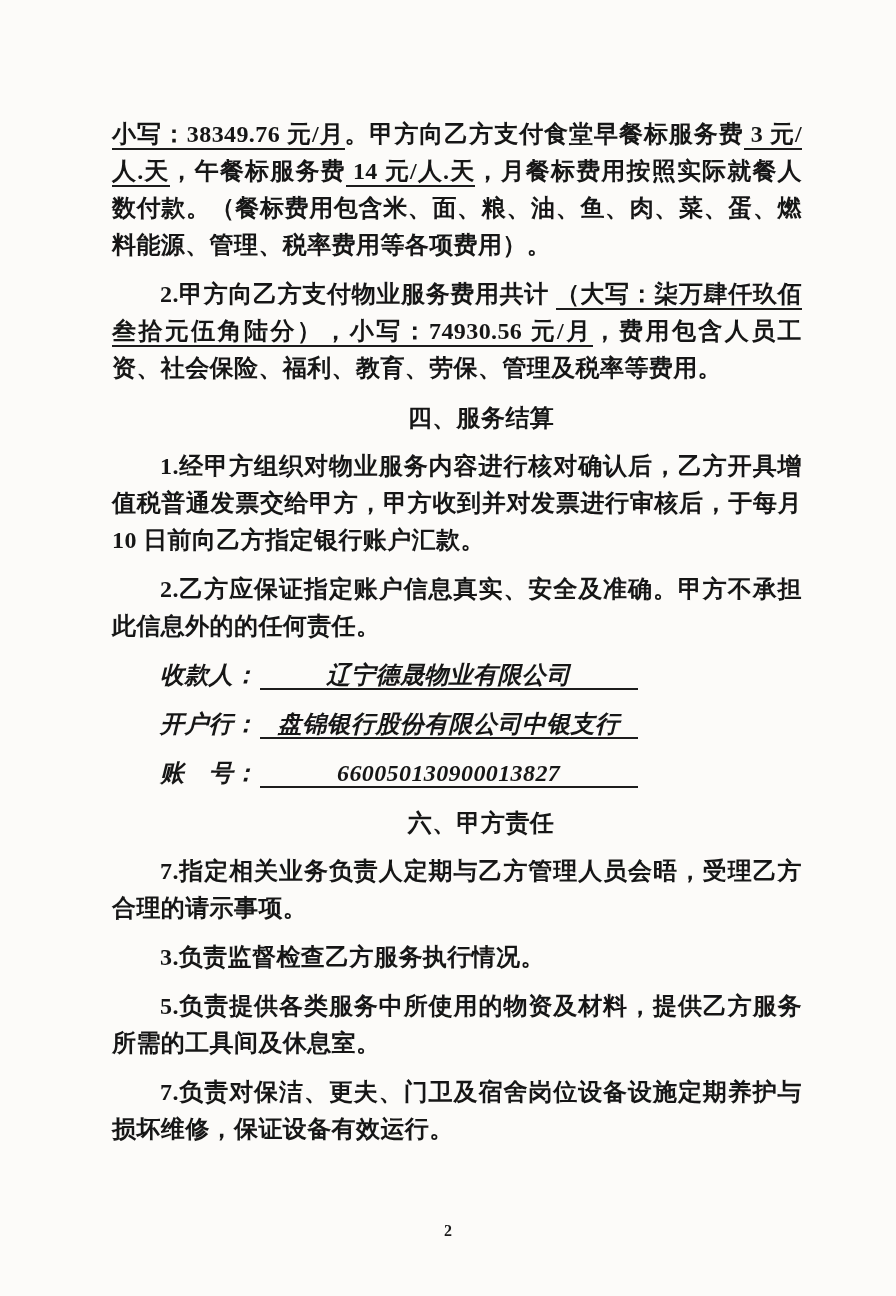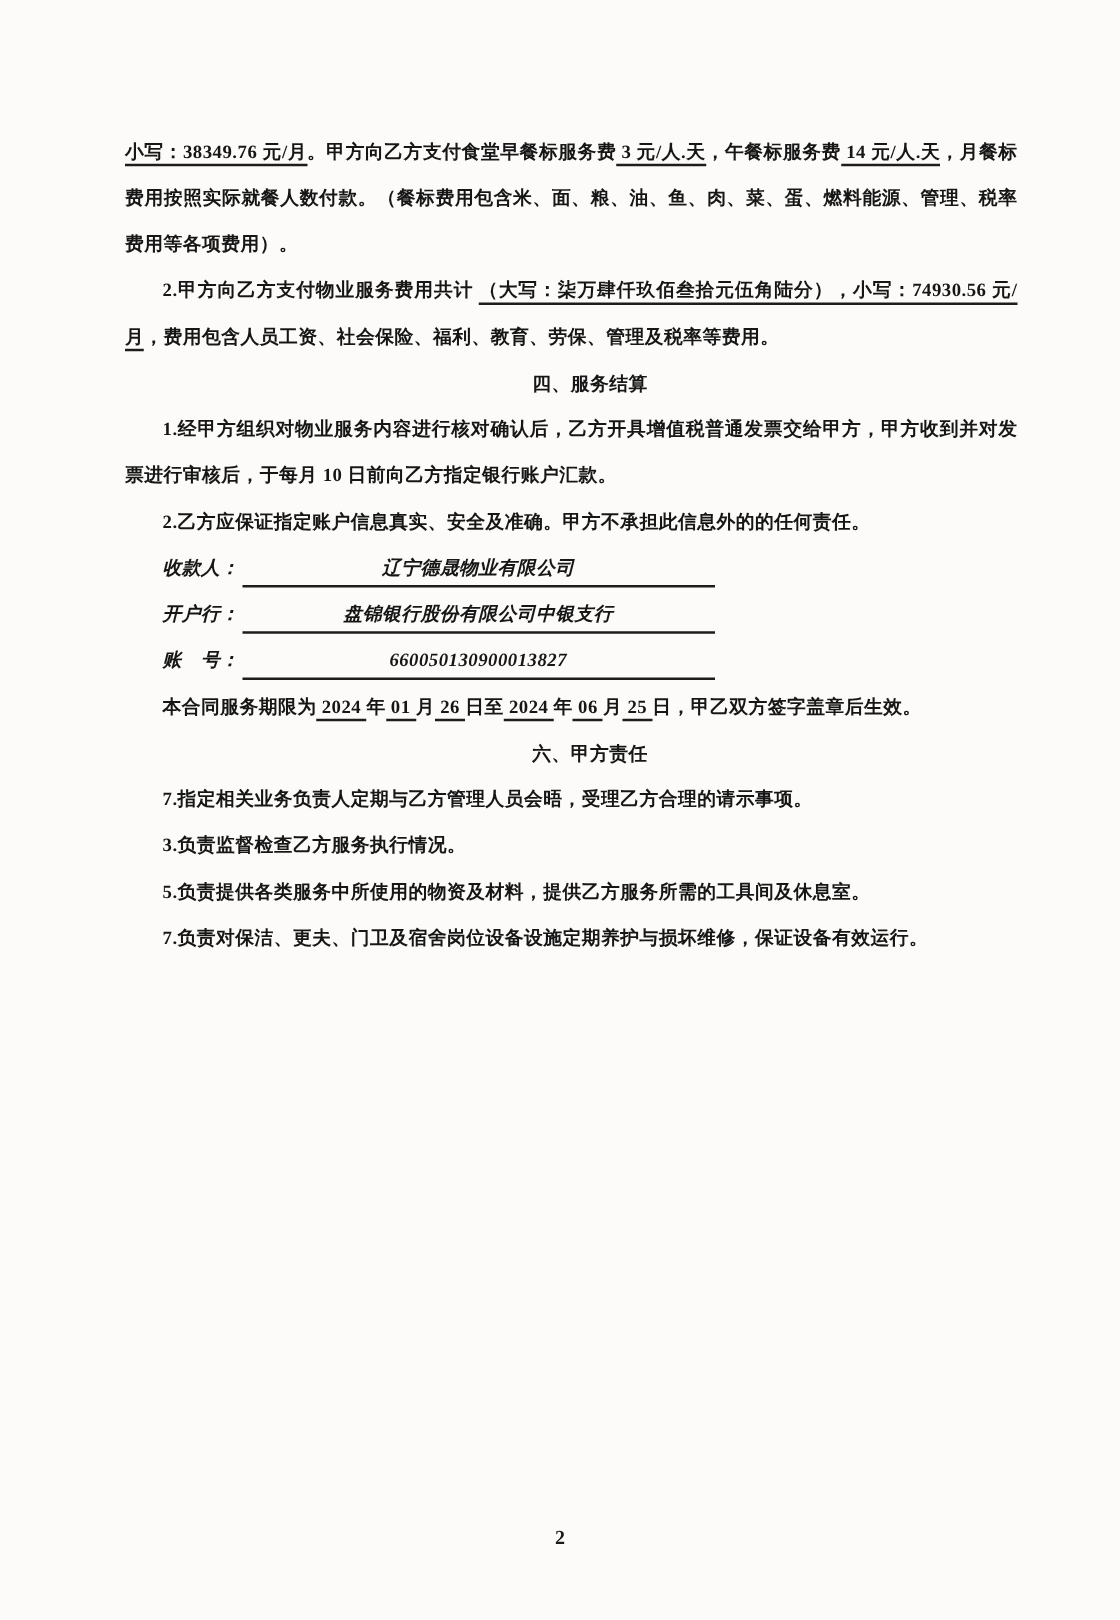--- a/index.html
+++ b/index.html
@@ -16,22 +16,22 @@
     font-family: "Liberation Serif", "DejaVu Serif", serif;
     color: #161616;
   }
   .doc-body {
     position: absolute;
     left: 100px;
     top: 104px;
     width: 714px;
   }
   .para {
-    margin: 0;
-    font-size: 15px;
+    margin: 12px;
+    font-size: 24px;
     line-height: 37px;
     text-align: justify;
     text-indent: 2em;
     font-weight: 600;
     letter-spacing: 0.4px;
     word-break: break-all;
   }
   .para.no-indent { text-indent: 0; }
   .para.heading {
     font-family: "Liberation Sans", "DejaVu Sans", sans-serif;
@@ -70,21 +70,20 @@
 <div class="page">
   <div class="doc-body" id="doc-body">
       <p class="para text no-indent"><span class="u">小写：38349.76 元/月</span><span>。甲方向乙方支付食堂早餐标服务费</span><span class="u"> 3 元/人.天</span><span>，午餐标服务费</span><span class="u"> 14 元/人.天</span><span>，月餐标费用按照实际就餐人数付款。（餐标费用包含米、面、粮、油、鱼、肉、菜、蛋、燃料能源、管理、税率费用等各项费用）。</span></p>
       <p class="para text"><span>2.甲方向乙方支付物业服务费用共计 </span><span class="u">（大写：柒万肆仟玖佰叁拾元伍角陆分），小写：74930.56 元/月</span><span>，费用包含人员工资、社会保险、福利、教育、劳保、管理及税率等费用。</span></p>
       <p class="para heading"><span>四、服务结算</span></p>
       <p class="para text"><span>1.经甲方组织对物业服务内容进行核对确认后，乙方开具增值税普通发票交给甲方，甲方收到并对发票进行审核后，于每月 10 日前向乙方指定银行账户汇款。</span></p>
       <p class="para text"><span>2.乙方应保证指定账户信息真实、安全及准确。甲方不承担此信息外的的任何责任。</span></p>
       <p class="para field"><span class="field-label">收款人：</span><span class="field-value">辽宁德晟物业有限公司</span></p>
       <p class="para field"><span class="field-label">开户行：</span><span class="field-value">盘锦银行股份有限公司中银支行</span></p>
       <p class="para field"><span class="field-label">账　号：</span><span class="field-value">660050130900013827</span></p>
-      <p class="para text"><span>本合同服务期限为</span><span class="u"> 2024 </span><span>年</span><span class="u"> 01 </span><span>月</span><span class="u"> 26 </span><span>日至</span><span class="u"> 2024 </span><span>年</span><span class="u"> 06 </span><span>月</span><span class="u"> 25 </span><span>日，甲乙双方签字盖章后生效。</span></p>
       <p class="para heading"><span>六、甲方责任</span></p>
       <p class="para text"><span>7.指定相关业务负责人定期与乙方管理人员会晤，受理乙方合理的请示事项。</span></p>
       <p class="para text"><span>3.负责监督检查乙方服务执行情况。</span></p>
       <p class="para text"><span>5.负责提供各类服务中所使用的物资及材料，提供乙方服务所需的工具间及休息室。</span></p>
       <p class="para text"><span>7.负责对保洁、更夫、门卫及宿舍岗位设备设施定期养护与损坏维修，保证设备有效运行。</span></p>
     </div>
   <div class="page-number">2</div>
 </div>
 
 </body></html>

